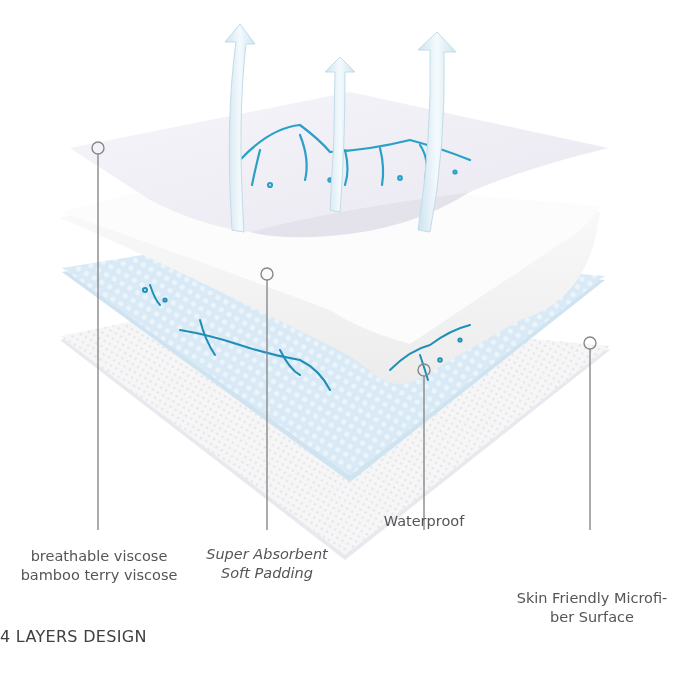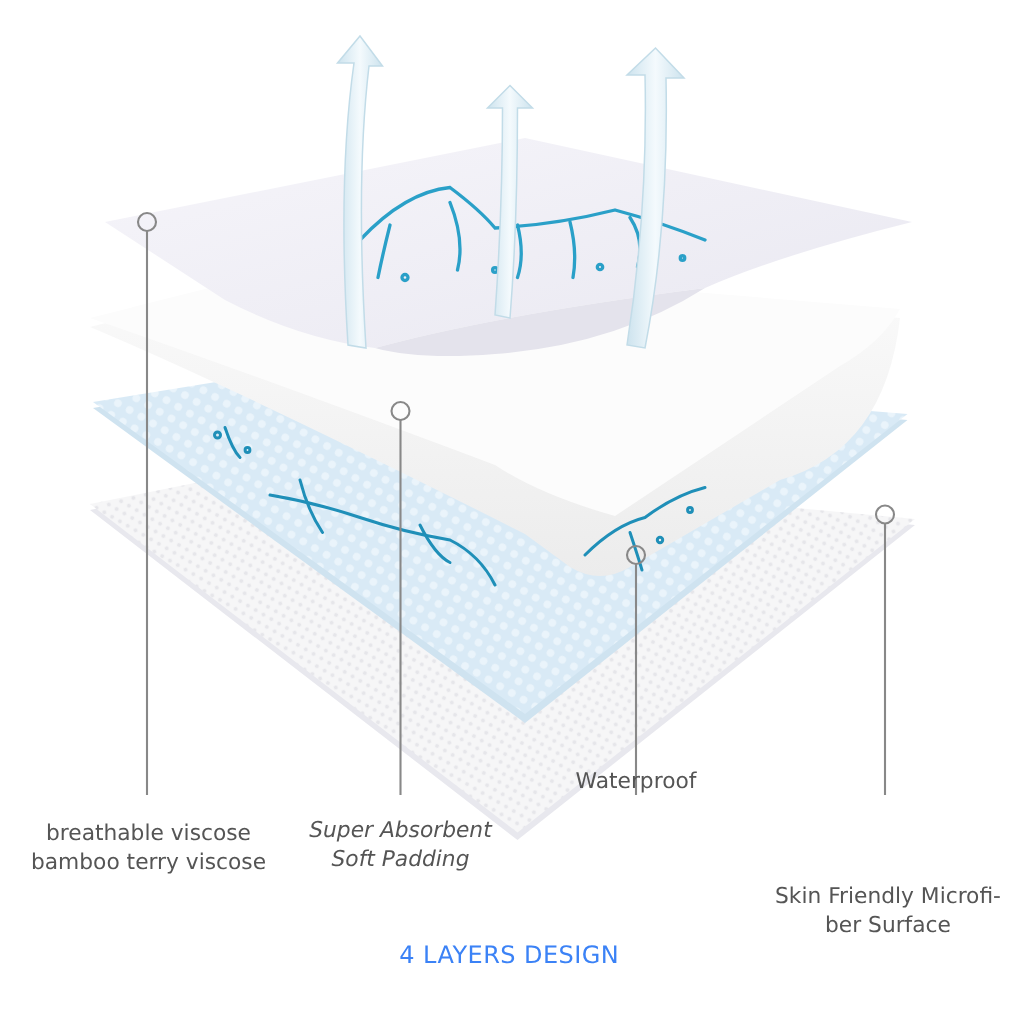--- a/index.html
+++ b/index.html
@@ -1,21 +1,21 @@
 <!DOCTYPE html>
 <html><head>
   <meta charset="utf-8">
   <style>
     html, body { margin: 0; padding: 0; background: #ffffff; }
     body { width: 679px; height: 679px; position: relative; overflow: hidden; font-family: "DejaVu Sans", sans-serif; }
     .stage { position: absolute; left: 0; top: 0; width: 679px; height: 679px; }
     svg.art { position: absolute; left: 0; top: 0; }
     .label { position: absolute; text-align: center; color: #555555; font-size: 14.5px; line-height: 19px; }
     .label span { display: block; white-space: nowrap; }
-    .title { position: absolute; left: 0; width: 679px; top: 627px; text-align: center; color: #3b82f6; font-size: 16px; letter-spacing: 0.3px; }
+    .title { position: absolute; left: 0; width: 679px; top: 627px; color: #404040; font-size: 16px; letter-spacing: 0.3px; }
   </style>
 </head>
 <body>
 
 <div class="stage">
   <svg class="art" width="679" height="679" viewBox="0 0 679 679">
     <defs>
       <pattern id="grid" width="6" height="6" patternUnits="userSpaceOnUse" patternTransform="rotate(30)">
         <rect width="6" height="6" fill="#f6f6f7"></rect>
         <circle cx="3" cy="3" r="1.3" fill="#e6e6ea"></circle>

